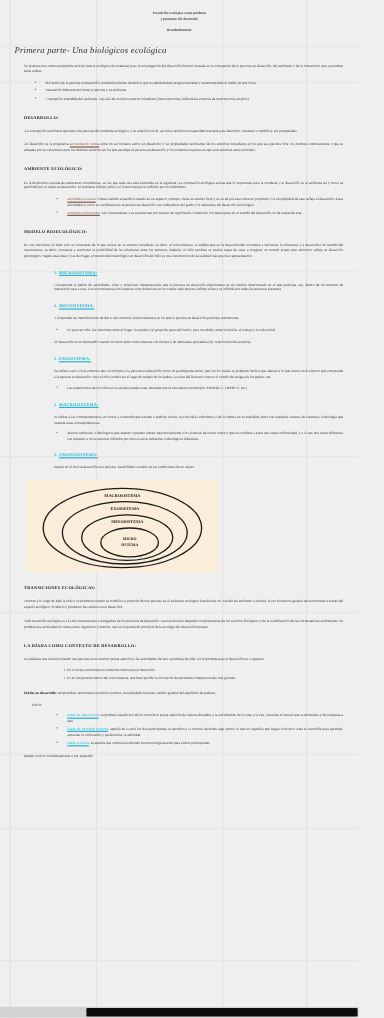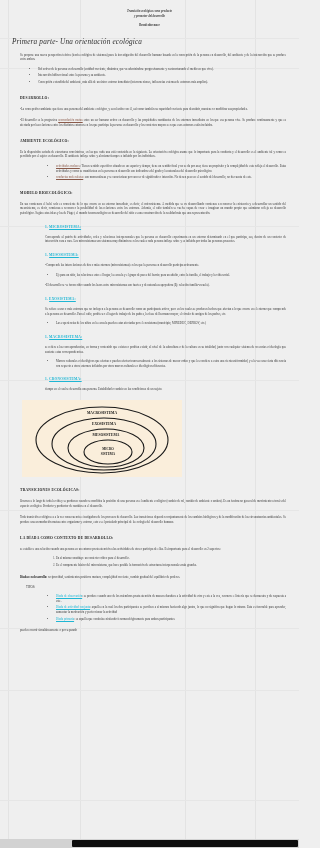--- a/index.html
+++ b/index.html
@@ -177,21 +177,21 @@
 </div>
 
 <div class="page">
 
   <div class="hdr">
     <div>Transición ecológica como producto</div>
     <div>y promotor del desarrollo</div>
     <div class="author">Bronfenbrenner</div>
   </div>
 
-  <div class="title-main">Primera parte- Una orientación ecológica</div>
+  <div class="title-main">Primera parte- Una biológicos ecológica</div>
 
   <div class="body">
 
     <p class="para">Se propone una nueva perspectiva teórica  (teoría ecológica de sistemas) para la investigación del desarrollo humano basada en la concepción de la persona en desarrollo, del ambiente y de la interacción que se produce entre ambos.</p>
     <ul class="bl">
       <li class="bi">Rol activo de la persona en desarrollo (entidad creciente, dinámica, que va adentrándose progresivamente y reestructurando el medio en que vive).</li>
       <li class="bi">Interacción bidireccional entre la persona y su ambiente.</li>
       <li class="bi">Concepción extendida del ambiente, más allá de un único entorno inmediato (interconexiones, influencias externas de entornos más amplios).</li>
     </ul>
 

